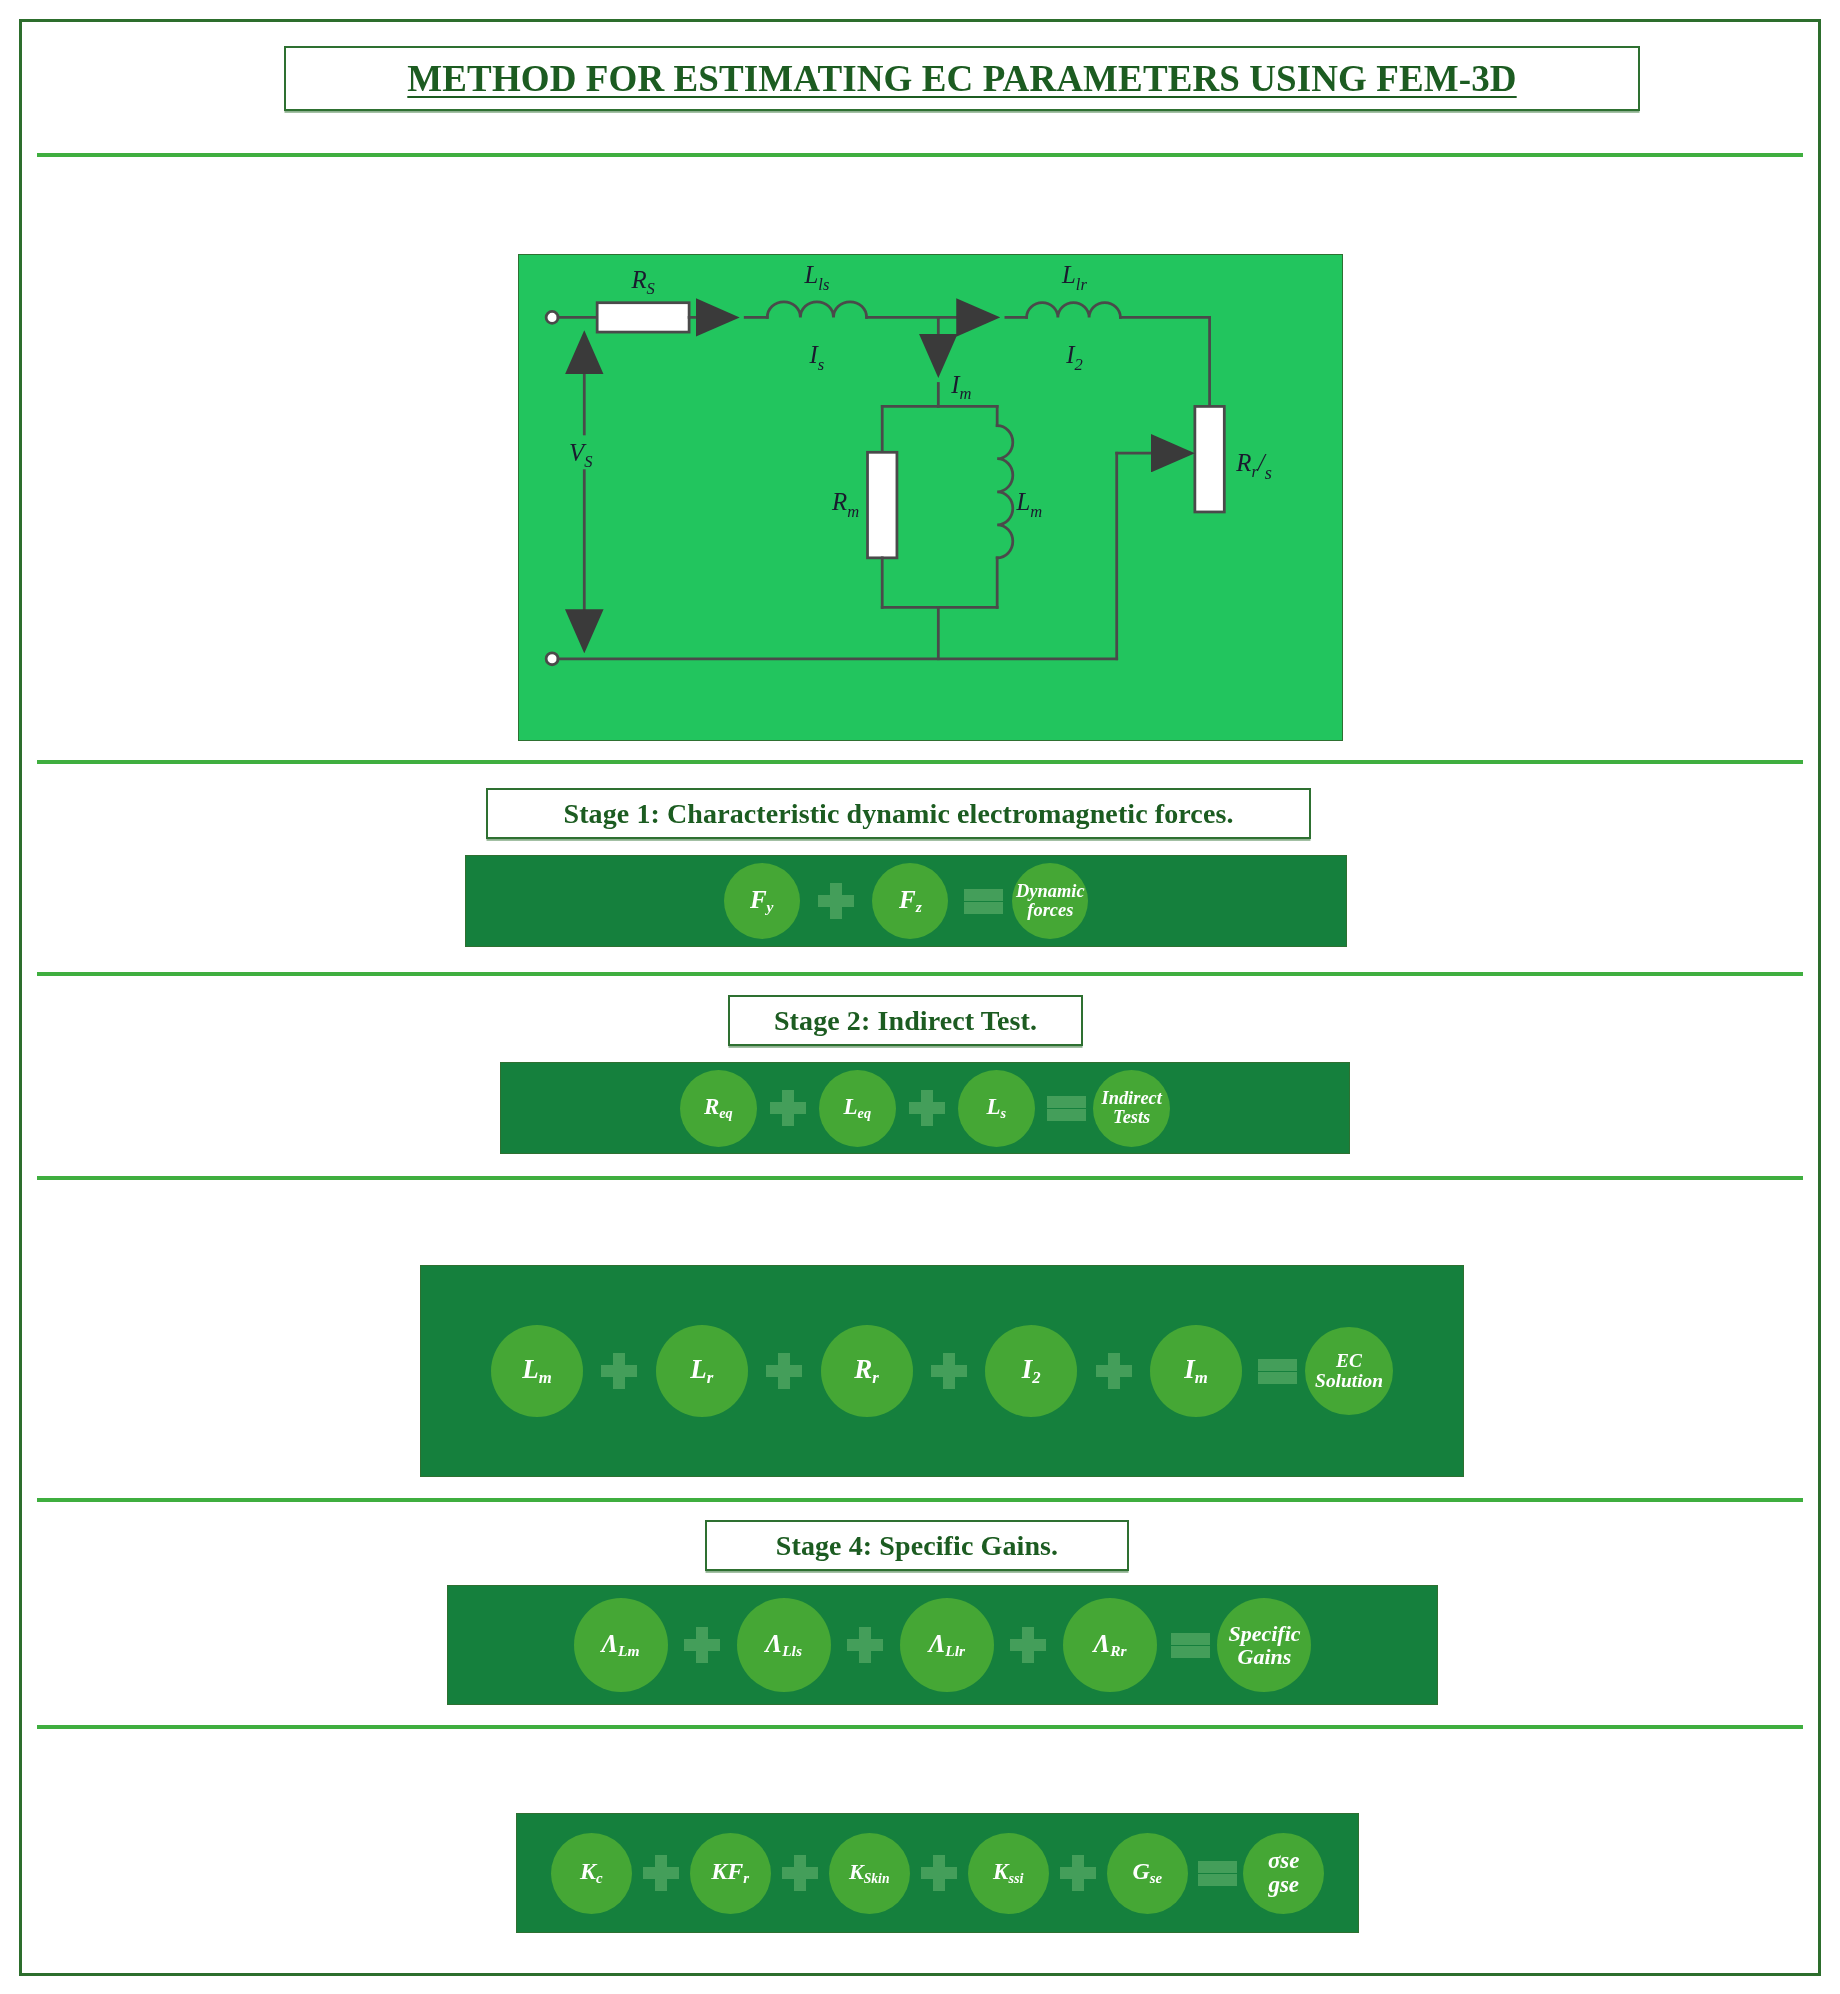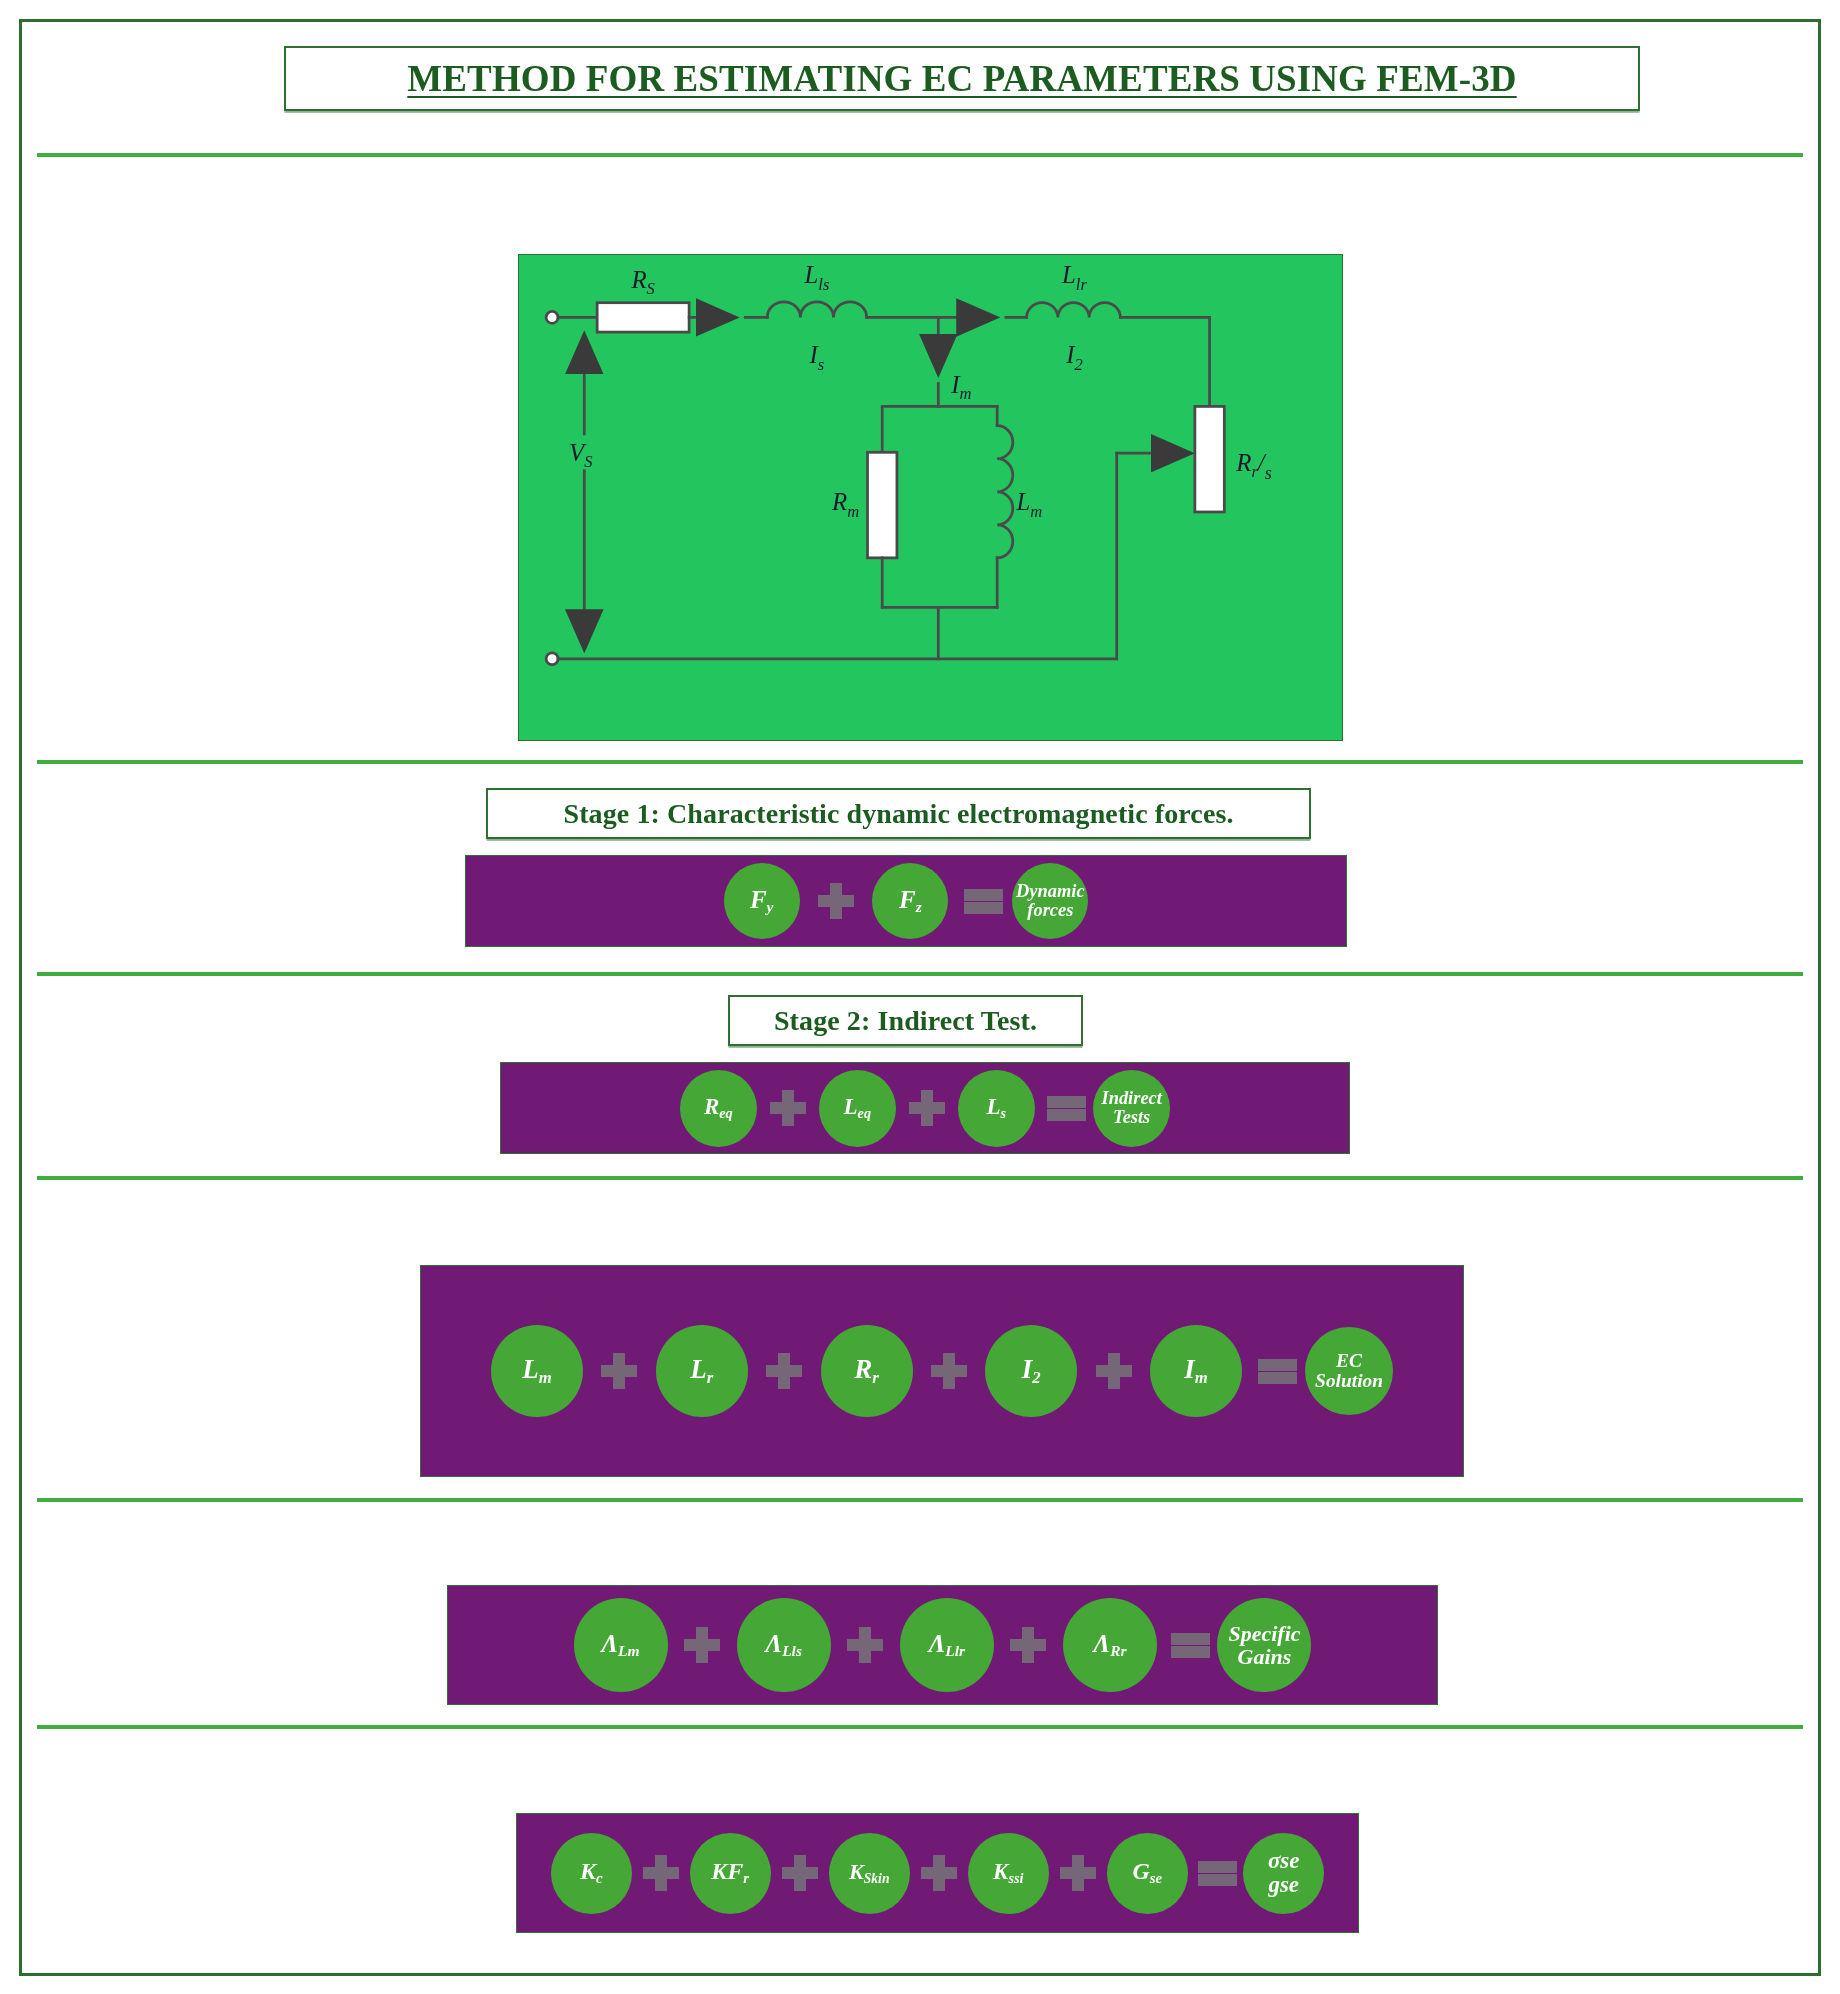--- a/index.html
+++ b/index.html
@@ -56,21 +56,21 @@
     position:absolute;left:518px;top:254px;width:825px;height:487px;
     border:1.8px solid #2e7031;box-sizing:border-box;background:#22c55e;
   }
   .circuit-svg{position:absolute;left:0;top:0;width:100%;height:100%;}
 
   
   .stage-title{position:absolute;}
   .stage-title .boxtitle{font-size:28px;}
 
   .stage-body{
-    position:absolute;border:1.8px solid #2e7031;box-sizing:border-box;background:#701a75;
+    position:absolute;border:1.8px solid #2e7031;box-sizing:border-box;background:#15803d;
     display:flex;align-items:center;justify-content:center;
   }
   .row{
     display:flex;align-items:center;justify-content:center;
     width:100%;height:100%;
   }
   .bubble{
     border-radius:50%;
     background:#45a735;
     color:#ffffff;
@@ -315,20 +315,23 @@
         <span>
             <span class="l">EC</span>
             <span class="l">Solution</span>
           </span>
       </div>
     </div>
   </div>
 
   <div class="sep" style="top:1498px;"></div>
 
+  <div class="greenbox stage-title" style="left:705px;top:1520px;width:424px;height:51px;">
+    <span class="boxtitle">Stage 4: Specific  Gains.</span>
+  </div>
   <div class="stage-body" style="left:447px;top:1585px;width:991px;height:120px;">
     <div class="row">
       <div class="bubble" style="width:94px;height:94px;font-size:25px;">
         <span><span>Λ</span><span class="sub">Lm</span></span>
       </div>
       <div class="gap" style="width:16.6px;"></div>
       <div class="op plus"></div>
       <div class="gap" style="width:16.6px;"></div>
       <div class="bubble" style="width:94px;height:94px;font-size:25px;">
         <span><span>Λ</span><span class="sub">Lls</span></span>

